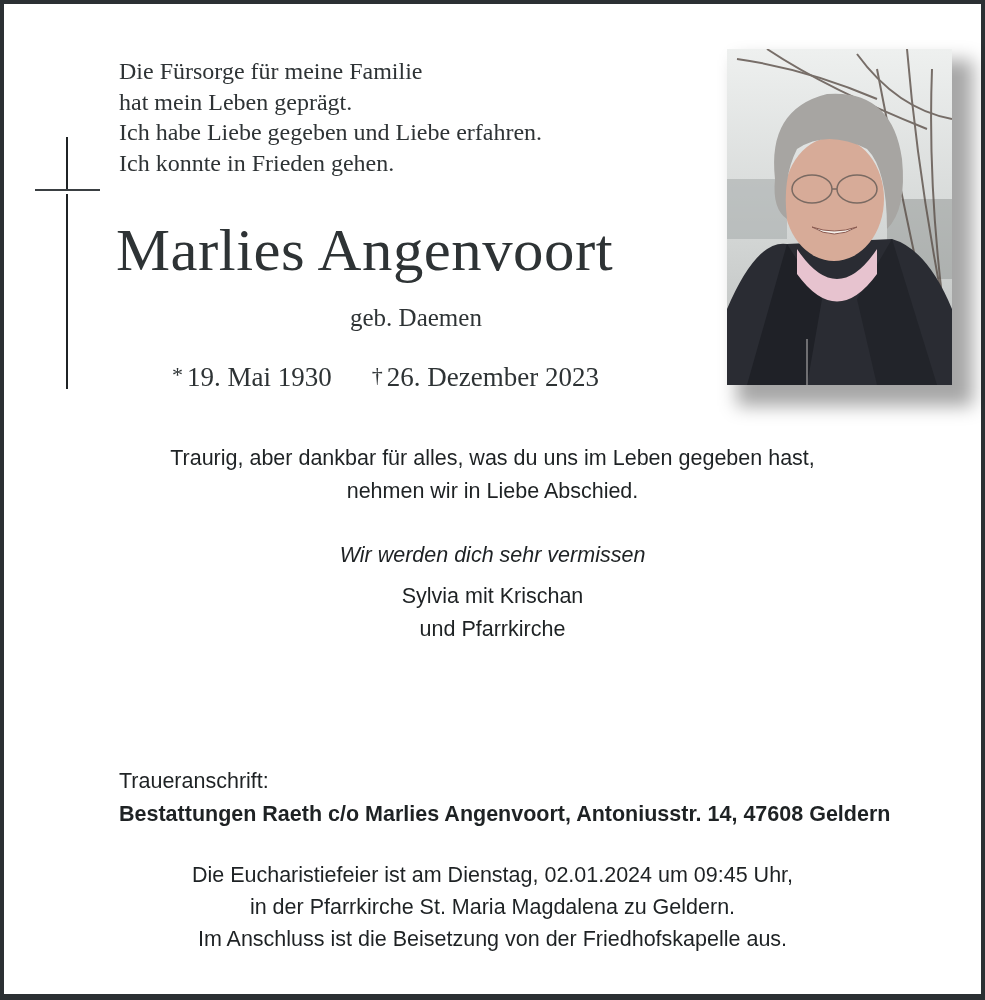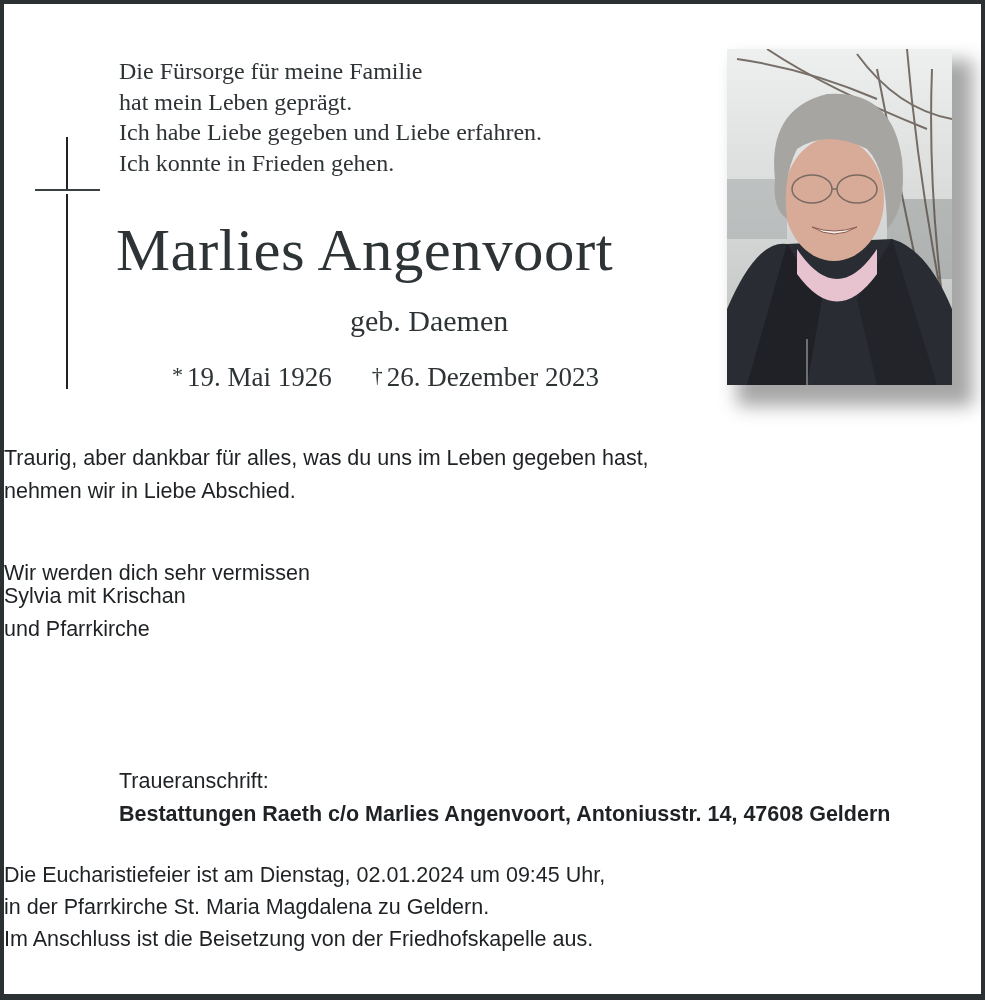--- a/index.html
+++ b/index.html
@@ -22,42 +22,42 @@
   .cross-h { position: absolute; left: 31px; top: 185px; width: 65px; height: 2px; background: #3a3f42; }
   .cross-gap { position: absolute; left: 60px; top: 187px; width: 6px; height: 3px; background: #fff; }
 
   .name {
     position: absolute; left: 112px; top: 212px;
     font-family: "Liberation Serif", serif; font-size: 59px; letter-spacing: 0.5px;
     color: #2e3335; white-space: nowrap; transform: scaleX(1.03); transform-origin: left top;
   }
   .birthname {
     position: absolute; left: 346px; top: 300px;
-    font-family: "Liberation Serif", serif; font-size: 30px; color: #2e3335; white-space: nowrap;
+    font-family: "Liberation Serif", serif; font-size: 25px; color: #2e3335; white-space: nowrap;
   }
   .dates {
     position: absolute; left: 168px; top: 358px;
     font-family: "Liberation Serif", serif; font-size: 27px; color: #2e3335; white-space: nowrap;
   }
   .dates .sym { font-size: 22px; vertical-align: 4px; margin-right: 4px; }
   .dates .gap { display: inline-block; width: 40px; }
 
   .photo-shadow {
     position: absolute; left: 733px; top: 56px; width: 236px; height: 346px;
     background: rgba(0,0,0,0.35); filter: blur(9px);
   }
   .photo {
     position: absolute; left: 723px; top: 45px; width: 225px; height: 336px;
     overflow: hidden; background: #d9dcdc;
   }
 
-  .center-block { position: absolute; left: 0; width: 977px; text-align: left; }
+  .center-block { position: absolute; left: 0; width: 977px; text-align: center; }
   .t18 { font-family: "Liberation Sans", sans-serif; font-size: 21.5px; color: #1e2224; }
   .farewell { top: 438px; line-height: 33px; }
-  .miss { top: 557px; }
+  .miss { top: 539px; font-style: italic; }
   .family { top: 576px; line-height: 33px; }
   .address-label { position: absolute; left: 115px; top: 765px; }
   .address { position: absolute; left: 115px; top: 798px; white-space: nowrap; font-weight: bold; }
   .service { top: 855px; line-height: 32px; }
 </style>
 </head>
 <body>
 
 <div class="card">
 
@@ -71,21 +71,21 @@
   <div>
     <div class="cross-v"></div>
     <div class="cross-h"></div>
     <div class="cross-gap"></div>
   </div>
 
   <div class="name">Marlies Angenvoort</div>
   <div class="birthname">geb. Daemen</div>
 
   <div class="dates">
-    <span class="sym">*</span><span>19. Mai 1926</span><span class="gap"></span><span class="sym">†</span><span>26. Dezember 2023</span>
+    <span class="sym">*</span><span>19. Mai 1930</span><span class="gap"></span><span class="sym">†</span><span>26. Dezember 2023</span>
   </div>
 
   <div class="photo-shadow"></div>
   <div class="photo">
     <svg width="225" height="336" viewBox="0 0 225 336">
       <defs>
         <linearGradient id="sky" x1="0" y1="0" x2="0" y2="1">
           <stop offset="0" stop-color="#eef0ef"></stop>
           <stop offset="0.5" stop-color="#d6d9d8"></stop>
           <stop offset="1" stop-color="#b9bcbb"></stop>

